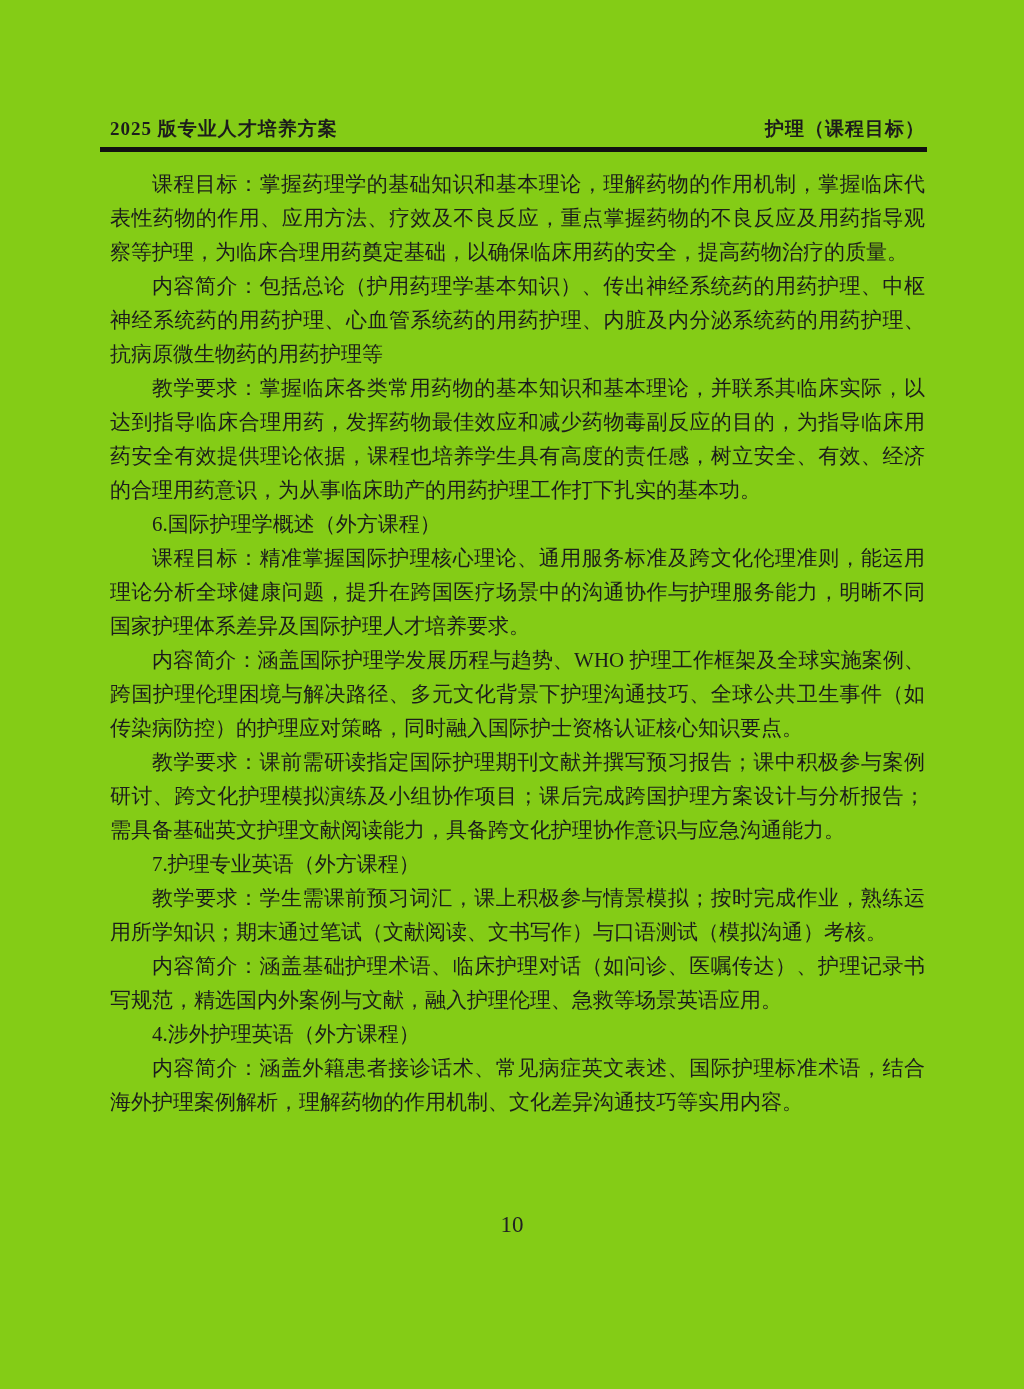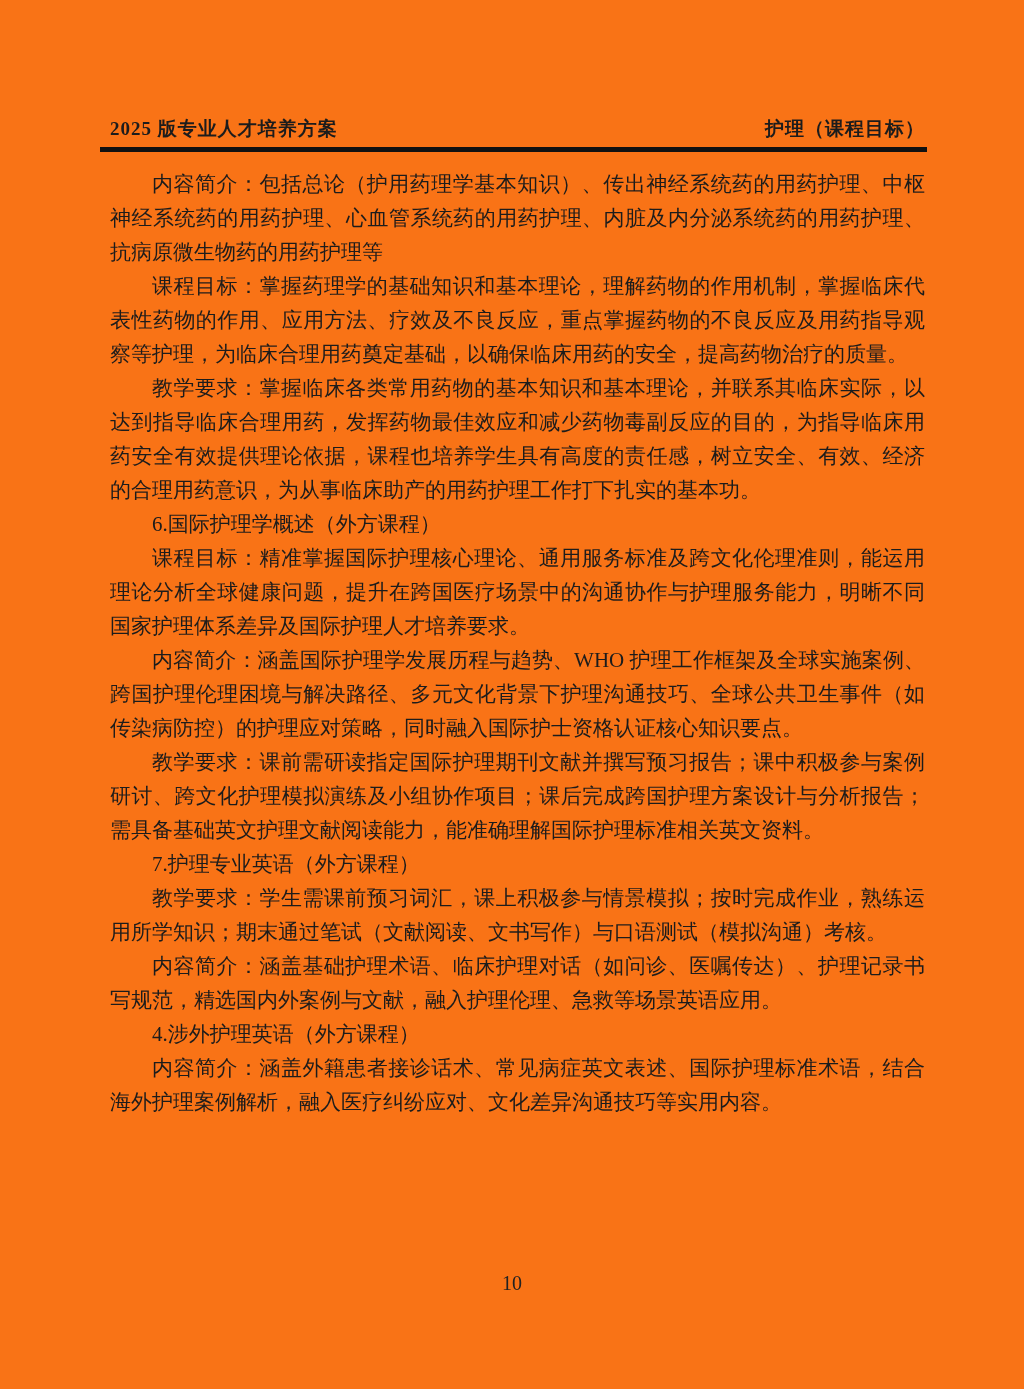--- a/index.html
+++ b/index.html
@@ -1,21 +1,21 @@
 <!DOCTYPE html>
 <html><head>
 <meta charset="utf-8">
 <style>
   * { box-sizing: border-box; }
   html, body { margin: 0; padding: 0; background: #ffffff; }
   .page {
     position: relative;
     width: 1024px;
     height: 1389px;
-    background: #f97316;
+    background: #84cc16;
     font-family: "Liberation Serif", "DejaVu Serif", serif;
     color: #1c1c1c;
     overflow: hidden;
   }
   .header {
     position: absolute;
     left: 110px;
     right: 99px;
     top: 116px;
     display: flex;
@@ -46,50 +46,50 @@
   .doc-body p {
     margin: 0;
     padding: 0;
     text-indent: 2em;
     word-break: break-all;
   }
   .footer {
     position: absolute;
     left: 0;
     right: 0;
-    top: 1272px;
+    top: 1212px;
     text-align: center;
-    font-size: 20px;
+    font-size: 23px;
     color: #222;
   }
 </style>
 </head>
 <body>
 
 <div class="page">
 
   <div class="header">
     <span>2025 版专业人才培养方案</span>
     <span>护理（课程目标）</span>
   </div>
 
   <div class="header-rule"></div>
 
   <div class="doc-body">
+    <p>课程目标：掌握药理学的基础知识和基本理论，理解药物的作用机制，掌握临床代表性药物的作用、应用方法、疗效及不良反应，重点掌握药物的不良反应及用药指导观察等护理，为临床合理用药奠定基础，以确保临床用药的安全，提高药物治疗的质量。</p>
     <p>内容简介：包括总论（护用药理学基本知识）、传出神经系统药的用药护理、中枢神经系统药的用药护理、心血管系统药的用药护理、内脏及内分泌系统药的用药护理、抗病原微生物药的用药护理等</p>
-    <p>课程目标：掌握药理学的基础知识和基本理论，理解药物的作用机制，掌握临床代表性药物的作用、应用方法、疗效及不良反应，重点掌握药物的不良反应及用药指导观察等护理，为临床合理用药奠定基础，以确保临床用药的安全，提高药物治疗的质量。</p>
     <p>教学要求：掌握临床各类常用药物的基本知识和基本理论，并联系其临床实际，以达到指导临床合理用药，发挥药物最佳效应和减少药物毒副反应的目的，为指导临床用药安全有效提供理论依据，课程也培养学生具有高度的责任感，树立安全、有效、经济的合理用药意识，为从事临床助产的用药护理工作打下扎实的基本功。</p>
     <p>6.国际护理学概述（外方课程）</p>
     <p>课程目标：精准掌握国际护理核心理论、通用服务标准及跨文化伦理准则，能运用理论分析全球健康问题，提升在跨国医疗场景中的沟通协作与护理服务能力，明晰不同国家护理体系差异及国际护理人才培养要求。</p>
     <p>内容简介：涵盖国际护理学发展历程与趋势、WHO 护理工作框架及全球实施案例、跨国护理伦理困境与解决路径、多元文化背景下护理沟通技巧、全球公共卫生事件（如传染病防控）的护理应对策略，同时融入国际护士资格认证核心知识要点。</p>
-    <p>教学要求：课前需研读指定国际护理期刊文献并撰写预习报告；课中积极参与案例研讨、跨文化护理模拟演练及小组协作项目；课后完成跨国护理方案设计与分析报告；需具备基础英文护理文献阅读能力，能准确理解国际护理标准相关英文资料。</p>
+    <p>教学要求：课前需研读指定国际护理期刊文献并撰写预习报告；课中积极参与案例研讨、跨文化护理模拟演练及小组协作项目；课后完成跨国护理方案设计与分析报告；需具备基础英文护理文献阅读能力，具备跨文化护理协作意识与应急沟通能力。</p>
     <p>7.护理专业英语（外方课程）</p>
     <p>教学要求：学生需课前预习词汇，课上积极参与情景模拟；按时完成作业，熟练运用所学知识；期末通过笔试（文献阅读、文书写作）与口语测试（模拟沟通）考核。</p>
     <p>内容简介：涵盖基础护理术语、临床护理对话（如问诊、医嘱传达）、护理记录书写规范，精选国内外案例与文献，融入护理伦理、急救等场景英语应用。</p>
     <p>4.涉外护理英语（外方课程）</p>
-    <p>内容简介：涵盖外籍患者接诊话术、常见病症英文表述、国际护理标准术语，结合海外护理案例解析，融入医疗纠纷应对、文化差异沟通技巧等实用内容。</p>
+    <p>内容简介：涵盖外籍患者接诊话术、常见病症英文表述、国际护理标准术语，结合海外护理案例解析，理解药物的作用机制、文化差异沟通技巧等实用内容。</p>
   </div>
 
   <div class="footer">
     <span>10</span>
   </div>
 
 </div>
 
 </body></html>

